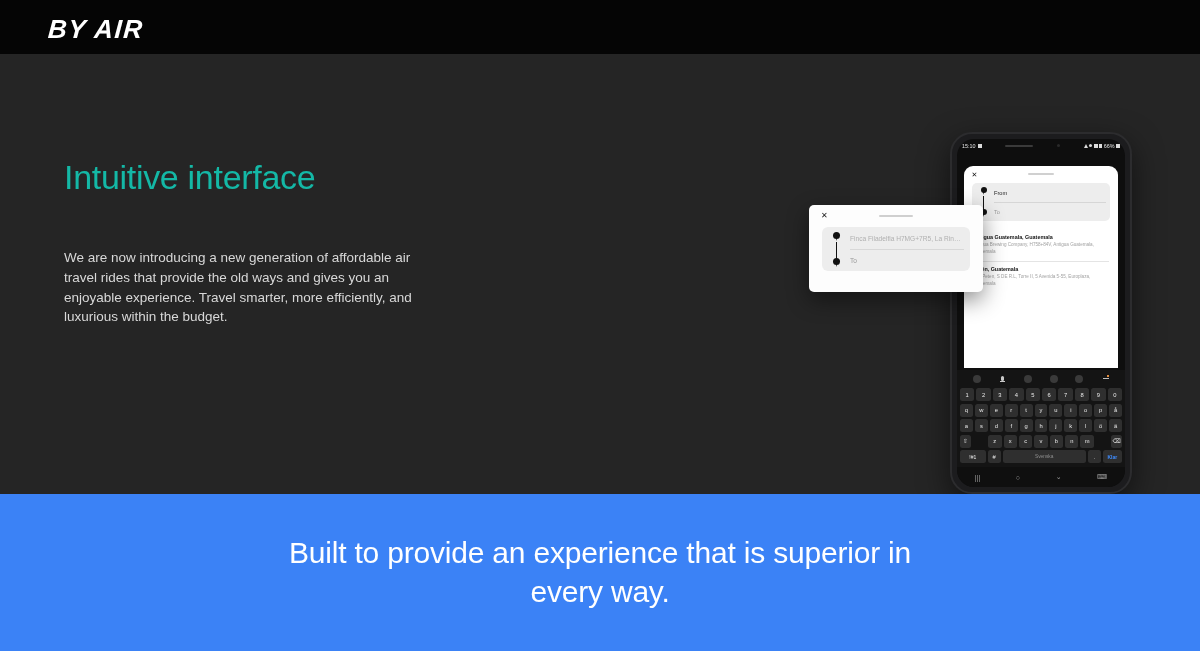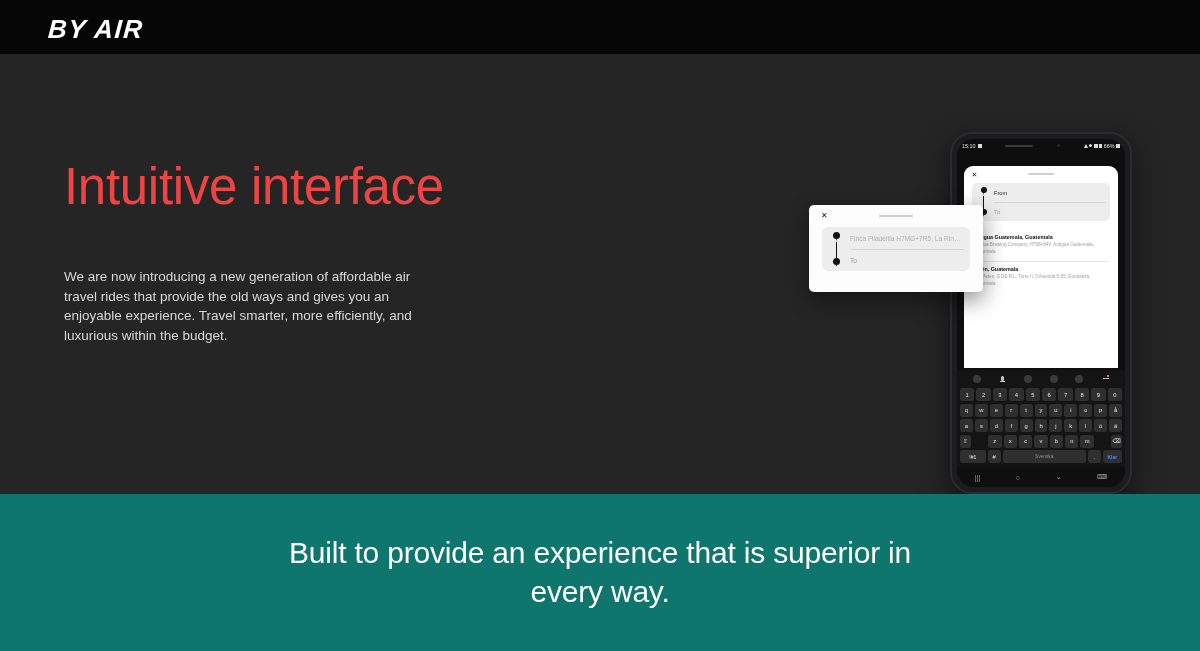--- a/index.html
+++ b/index.html
@@ -29,22 +29,22 @@
   }
 
   
   .hero {
     position: absolute; top: 54px; left: 0;
     width: 1200px; height: 440px;
     background: #252525;
   }
   .hero-copy { position: absolute; left: 64px; top: 105px; width: 420px; }
   .hero-title {
-    color: #ef4444;
-    font-size: 51px;
+    color: #14b8a6;
+    font-size: 34px;
     font-weight: 400;
     letter-spacing: -0.3px;
     line-height: 1.1;
   }
   .hero-body {
     margin-top: 52px;
     color: #d8d8d8;
     font-size: 13.5px;
     line-height: 1.45;
     width: 350px;
@@ -254,21 +254,21 @@
   .fc-pin { position: absolute; left: 2px; width: 7px; height: 9px; }
   .fc-pin::before { content:""; position:absolute; left:0; top:0; width:7px; height:7px; border-radius:50%; background:#111; }
   .fc-pin::after { content:""; position:absolute; left:2.6px; top:5px; width:1.8px; height:4px; background:#111; clip-path: polygon(0 0,100% 0,50% 100%); }
   .fc-pin.p1 { top: 0; } .fc-pin.p2 { top: 26px; }
   .fc-line { position: absolute; left: 5px; top: 10px; width: 1px; height: 17px; background: #111; }
 
   
   .banner {
     position: absolute; left: 0; top: 494px;
     width: 1200px; height: 157px;
-    background: #0f766e;
+    background: #3b82f6;
     display: flex; align-items: center; justify-content: center;
   }
   .banner-text {
     color: #fff;
     font-size: 30px;
     font-weight: 400;
     line-height: 1.28;
     text-align: center;
     letter-spacing: -0.2px;
     width: 700px;

